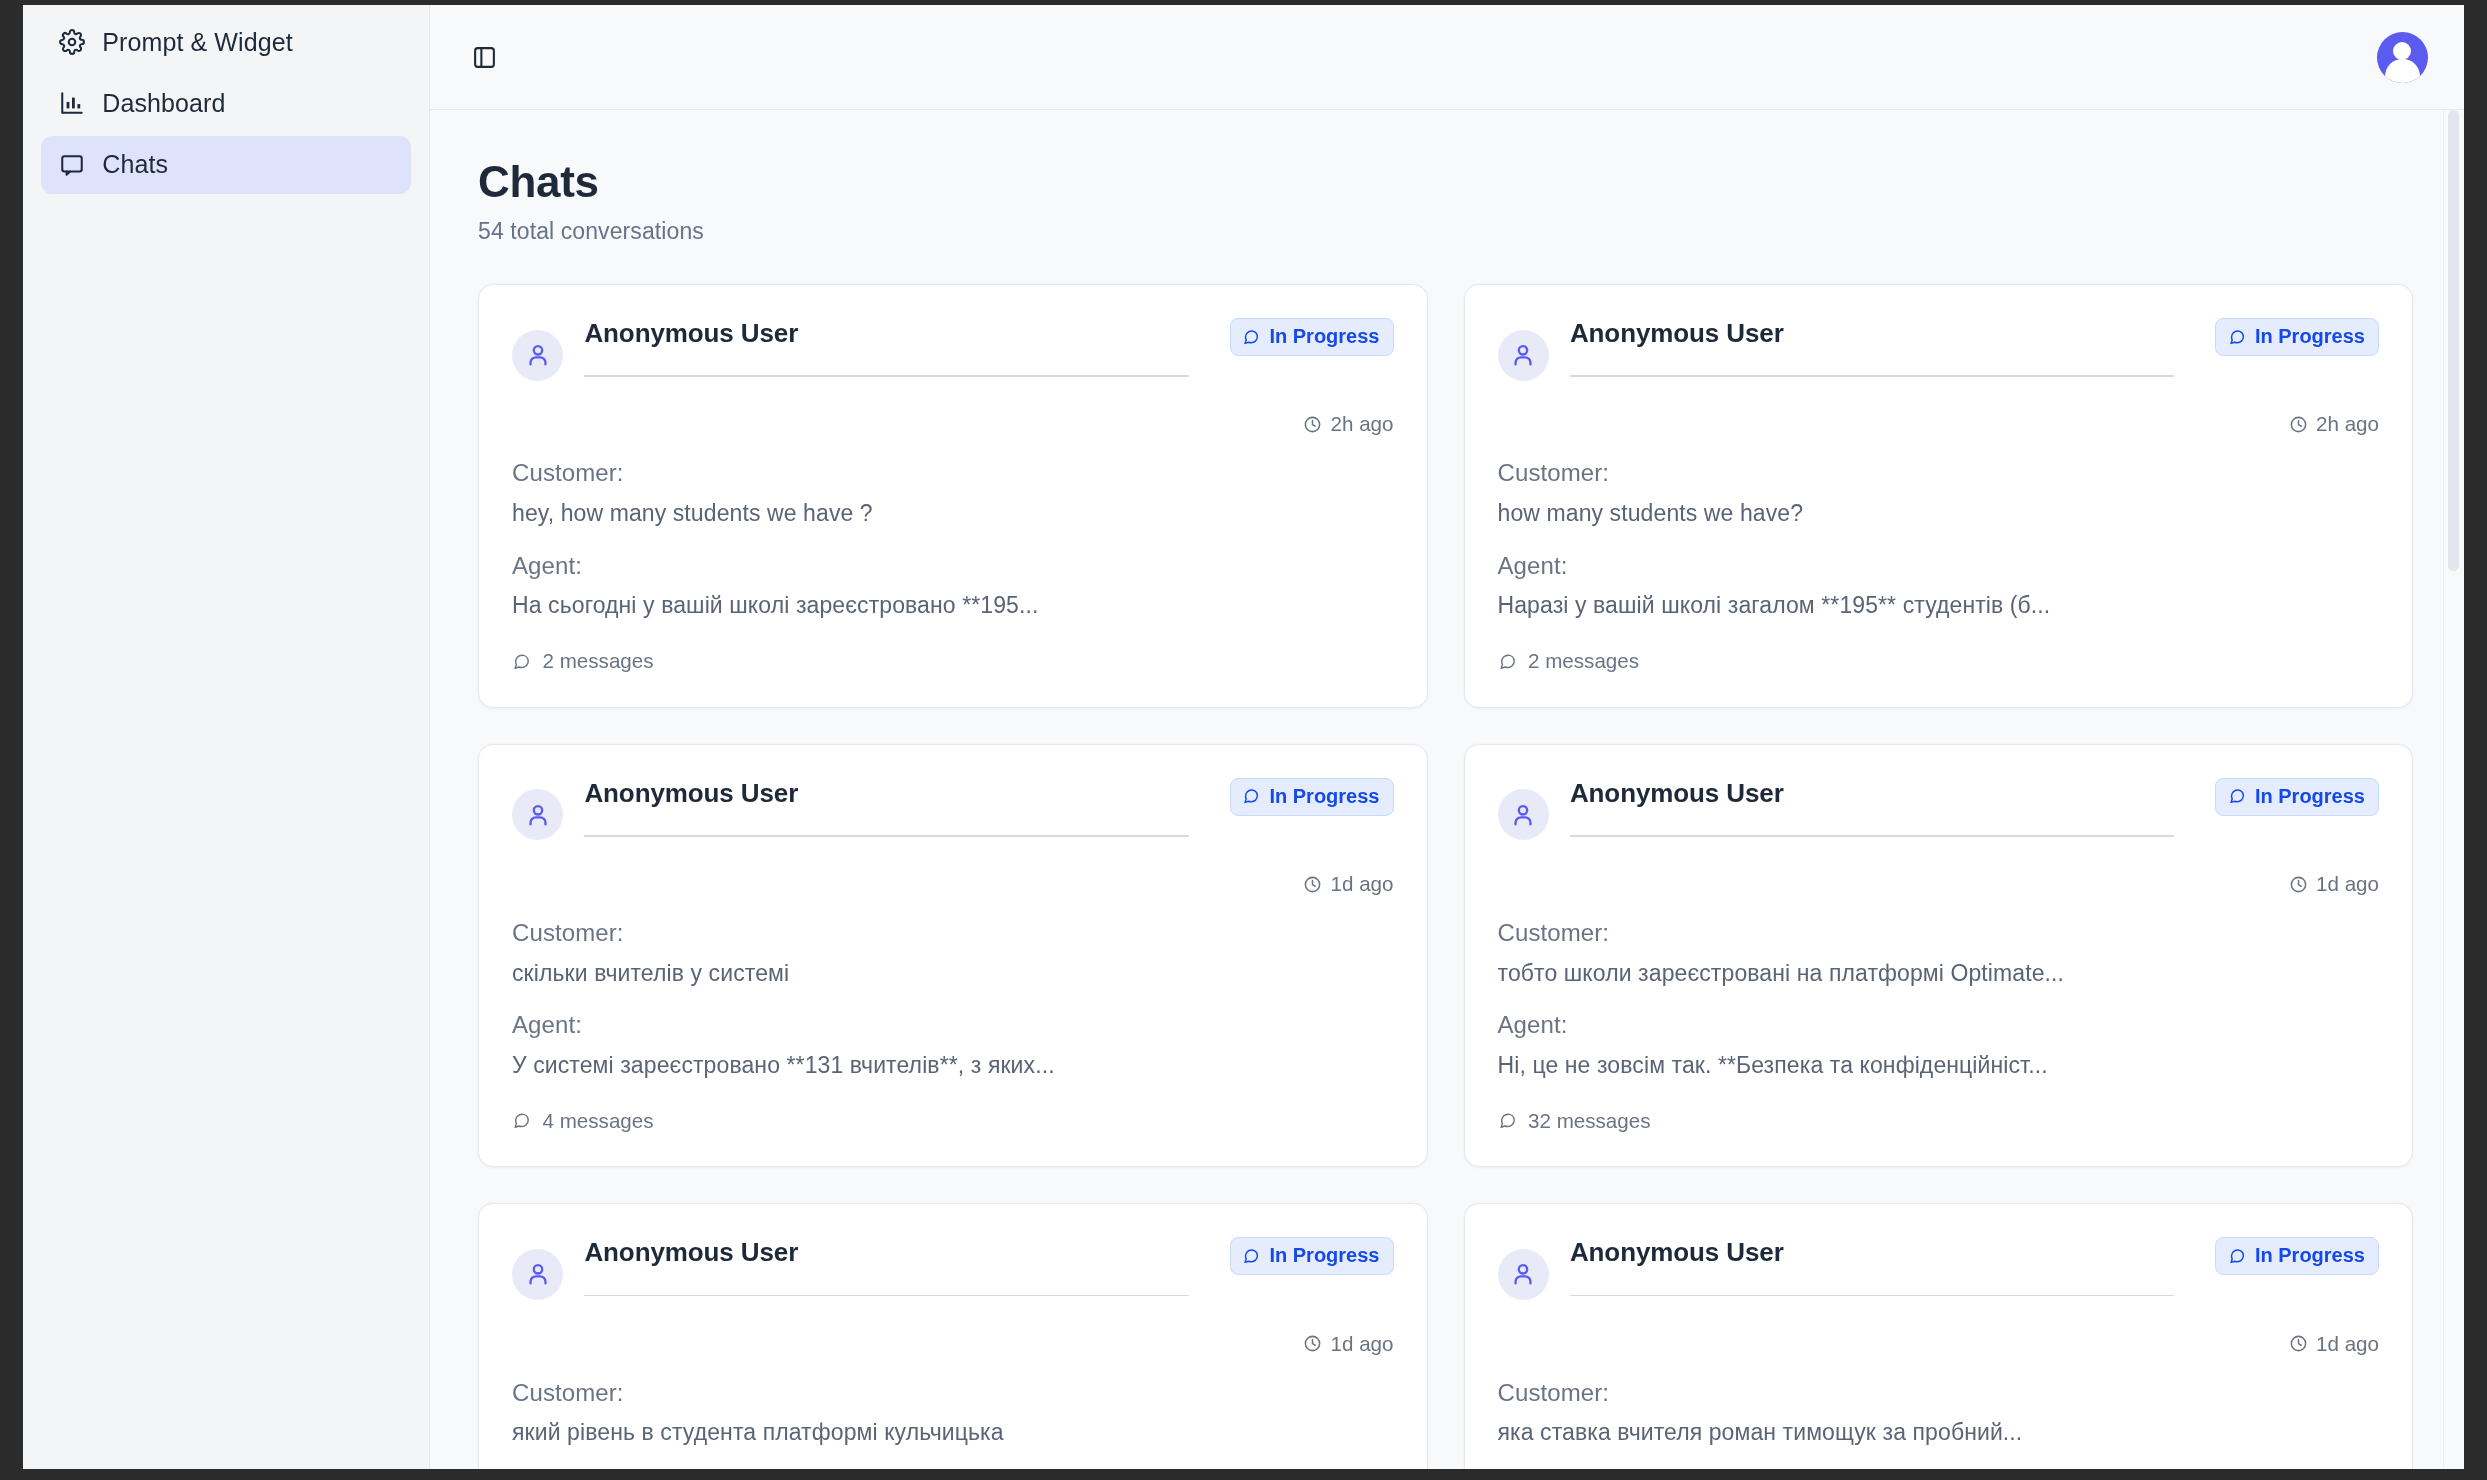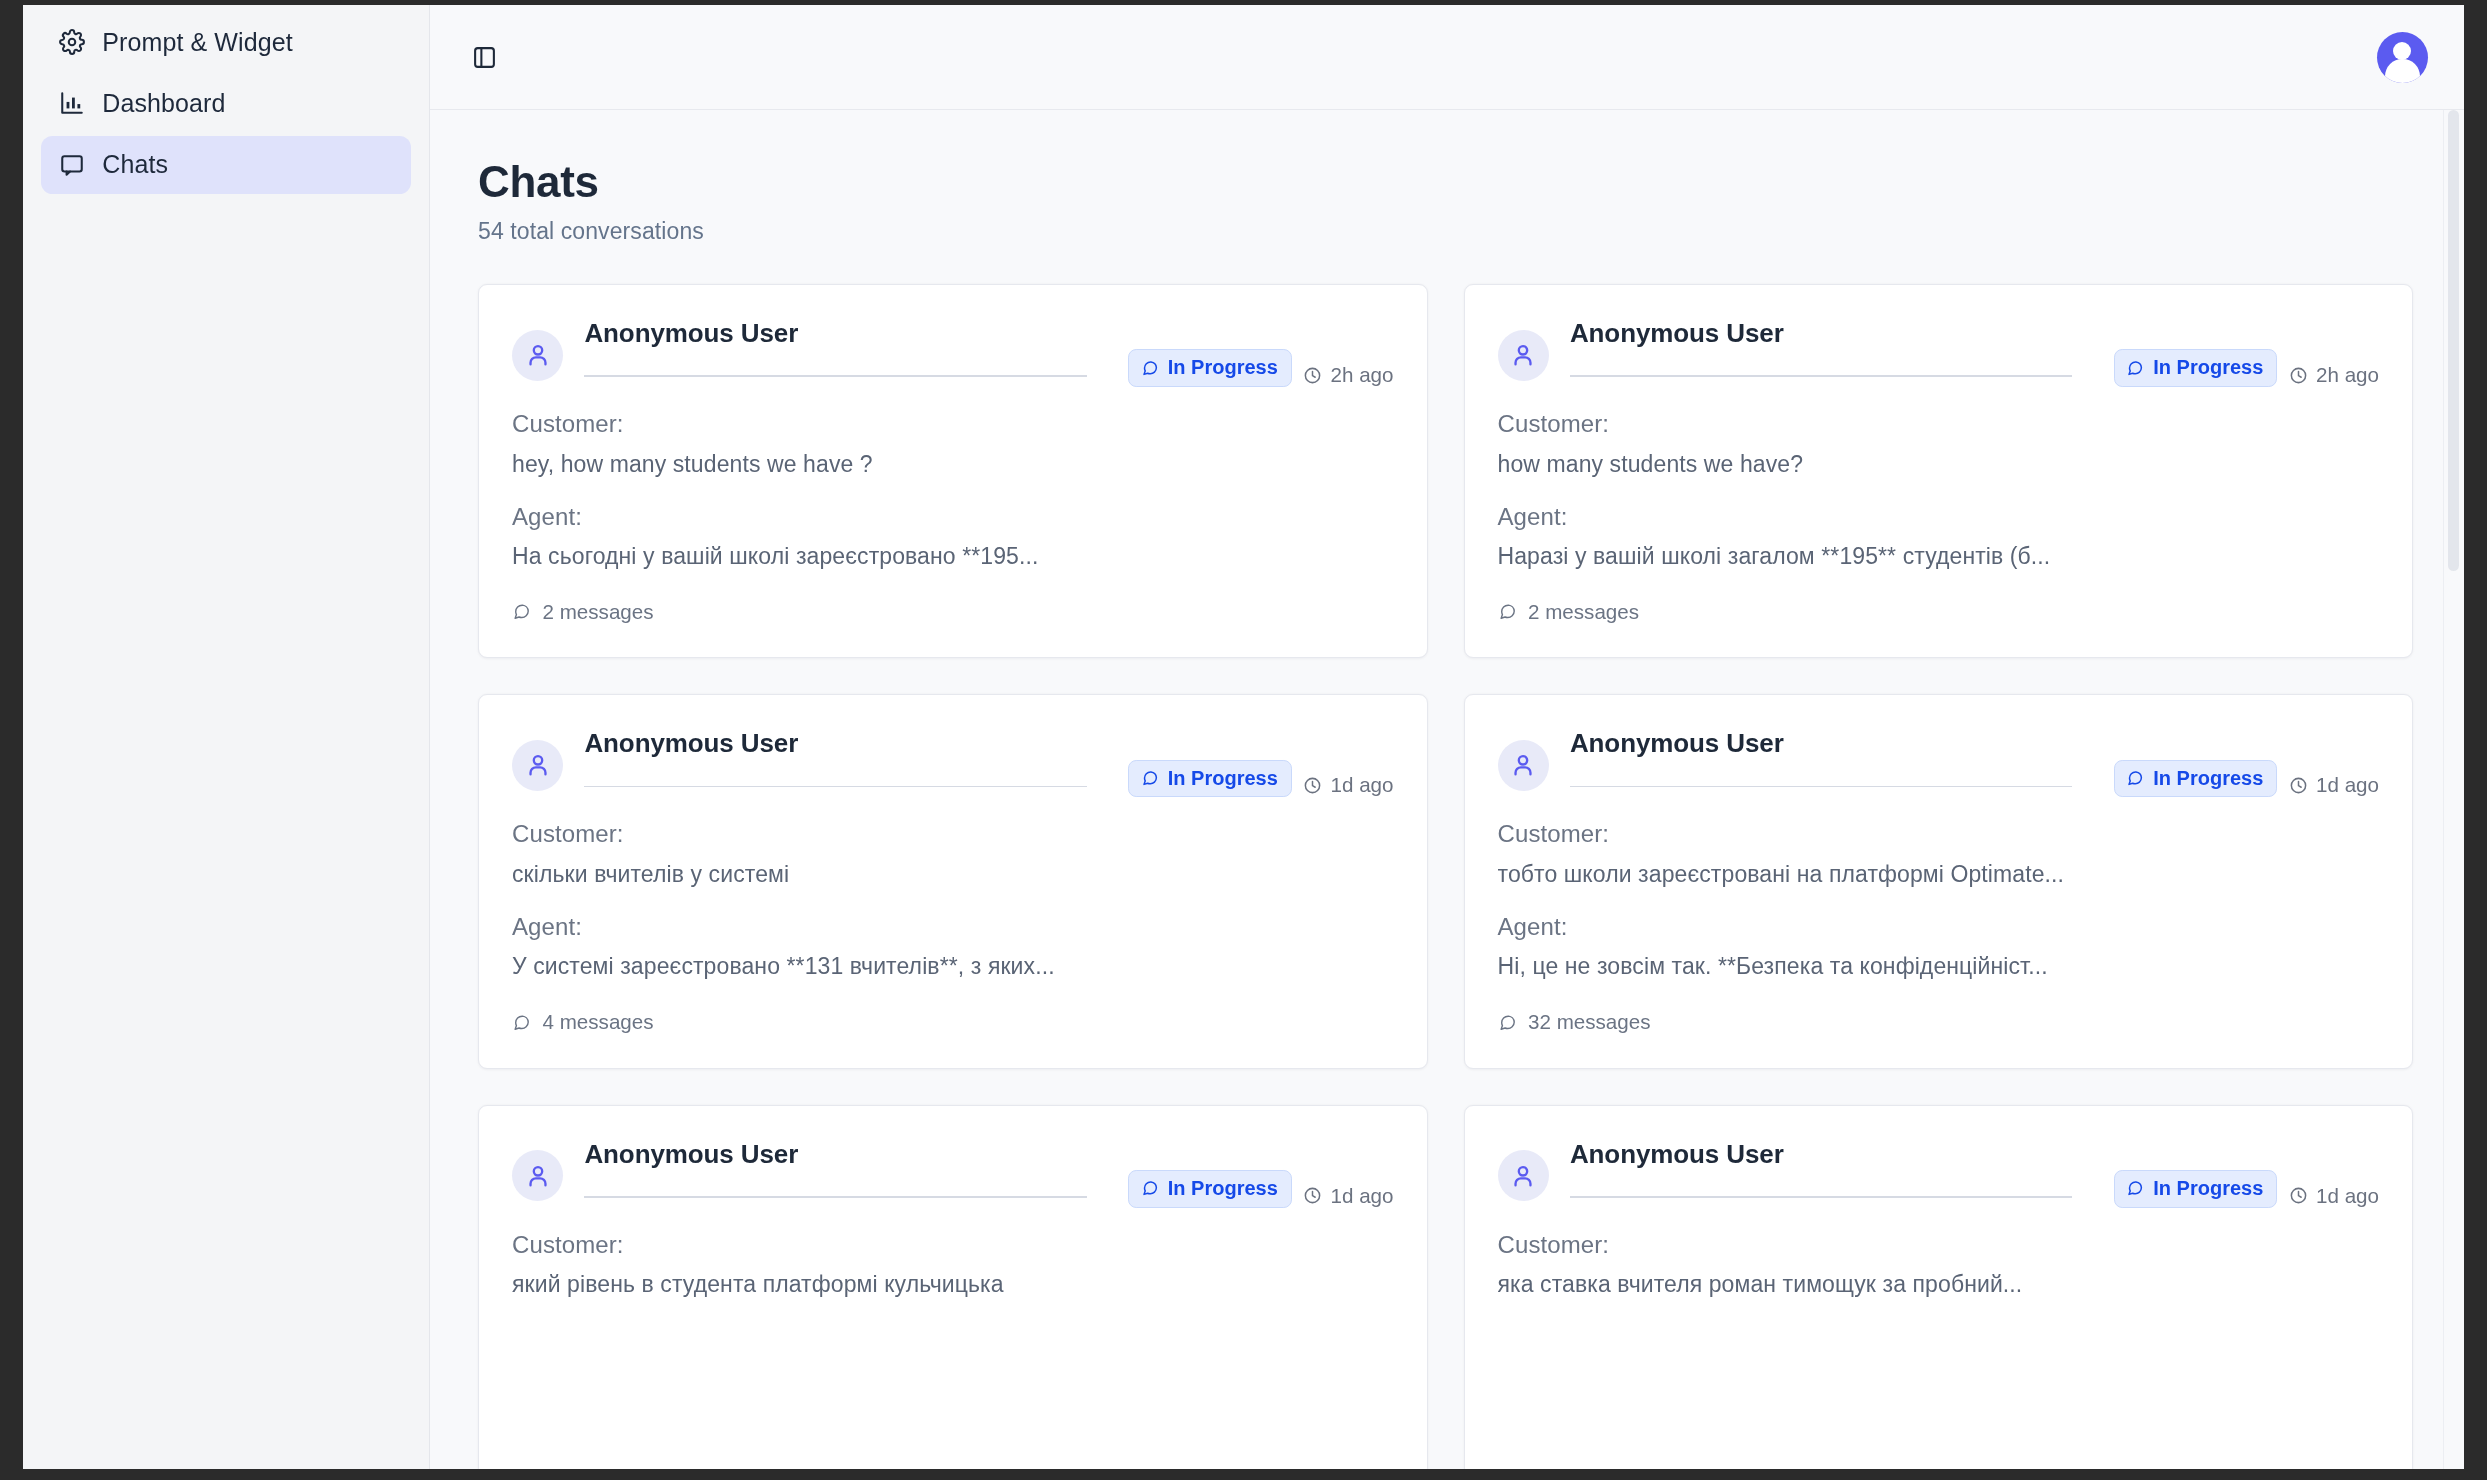--- a/index.html
+++ b/index.html
@@ -139,21 +139,21 @@
 
   
   #chat-grid {
     display: grid;
     grid-template-columns: 1fr 1fr;
     gap: 36px 36px;
   }
   .chat-card {
     background: #ffffff;
     border: 1.6px solid #e6e8ee;
-    border-radius: 9px;
+    border-radius: 15px;
     box-shadow: 0 0.8px 2.5px rgba(16,24,40,.05);
     padding: 33px 33px 33px 33px;
     min-height: 372px;
     cursor: pointer;
     position: relative;
   }
   .card-top {
     display: flex;
     align-items: flex-start;
     gap: 21.4px;
@@ -183,21 +183,21 @@
     text-overflow: ellipsis;
   }
   .card-rule {
     height: 1.6px;
     background: #d6dae3;
     margin-top: 26px;
   }
   .card-meta {
     flex: 0 0 auto;
     display: flex;
-    flex-direction: row;
+    flex-direction: column;
     align-items: flex-end;
     gap: 11.5px;
     padding-left: 20px;
     justify-content: center;
   }
   .status-badge {
     display: inline-flex;
     align-items: center;
     gap: 9px;
     background: #e4ecfe;

